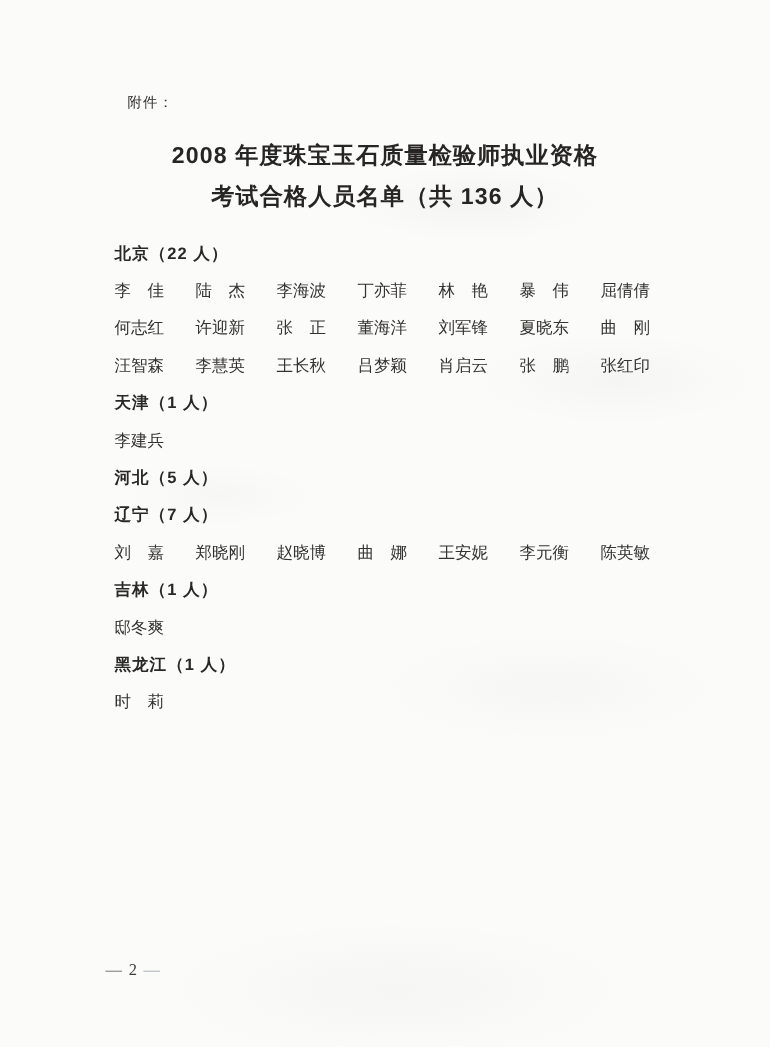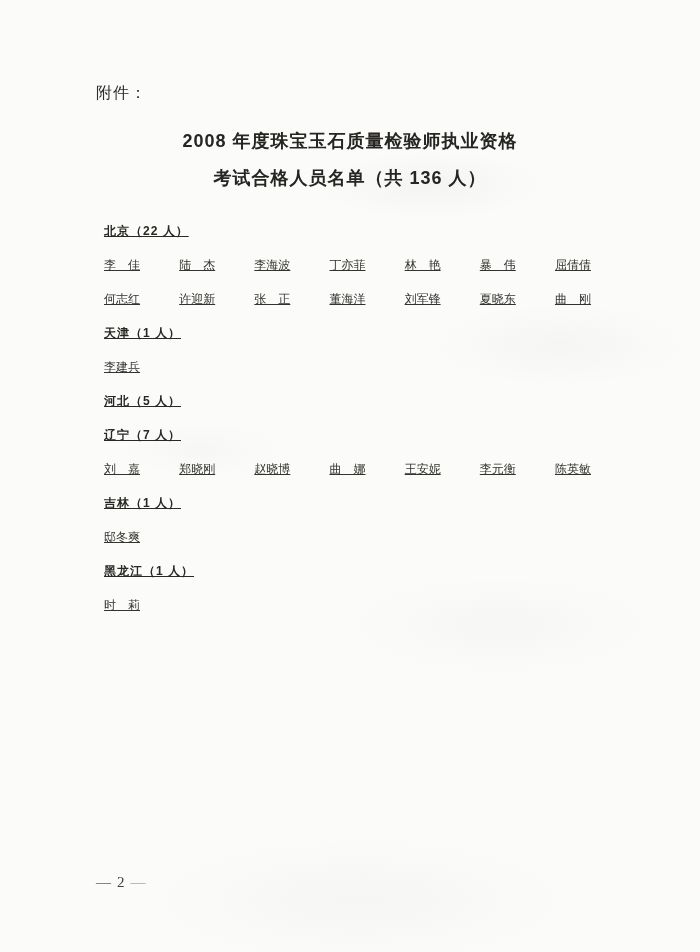--- a/index.html
+++ b/index.html
@@ -19,52 +19,51 @@
       radial-gradient(180px 60px at 560px 345px, rgba(110,110,110,0.045), transparent 70%),
       radial-gradient(220px 70px at 500px 625px, rgba(110,110,110,0.035), transparent 70%),
       radial-gradient(300px 90px at 360px 900px, rgba(110,110,110,0.04), transparent 70%),
       radial-gradient(120px 40px at 200px 450px, rgba(110,110,110,0.03), transparent 70%);
     color: #2e2d2b;
     font-family: "Liberation Serif", "DejaVu Serif", serif;
     overflow: hidden;
   }
   .attachment-label {
     position: absolute;
-    left: 96px;
+    left: 116px;
     top: 84px;
-    font-size: 16px;
+    font-size: 13px;
     line-height: 18px;
     letter-spacing: 1px;
     font-family: Liberation Serif, serif;
   }
   .title-block {
     position: absolute;
     top: 123px;
     left: 0;
     width: 100%;
     text-align: center;
     font-family: "Liberation Sans", "DejaVu Sans", sans-serif;
     font-weight: bold;
-    font-size: 18px;
+    font-size: 21px;
     line-height: 37px;
     color: #262522;
     letter-spacing: 1px;
   }
   .content {
     position: absolute;
     left: 104px;
     top: 222px;
     width: 487px;
   }
   .line {
     line-height: 18px;
     margin-bottom: 16px; 
-    font-size: 12px;
+    font-size: 15px;
     white-space: nowrap;
-    text-decoration: underline;
   }
   .section-header {
     font-family: "Liberation Sans", "DejaVu Sans", sans-serif;
     font-weight: bold;
     color: #292825;
     letter-spacing: 1px;
   }
   .name-row {
     display: flex;
     gap: 16px;
@@ -113,20 +112,29 @@
         </div>
         <div class="line name-row full">
           <span class="name">何志红</span>
           <span class="name">许迎新</span>
           <span class="name">张　正</span>
           <span class="name">董海洋</span>
           <span class="name">刘军锋</span>
           <span class="name">夏晓东</span>
           <span class="name">曲　刚</span>
         </div>
+        <div class="line name-row full">
+          <span class="name">汪智森</span>
+          <span class="name">李慧英</span>
+          <span class="name">王长秋</span>
+          <span class="name">吕梦颖</span>
+          <span class="name">肖启云</span>
+          <span class="name">张　鹏</span>
+          <span class="name">张红印</span>
+        </div>
       </div>
       <div class="section">
         <div class="line section-header">天津（1 人）</div>
         <div class="line name-row">
           <span class="name">李建兵</span>
         </div>
       </div>
       <div class="section">
         <div class="line section-header">河北（5 人）</div>
       </div>

